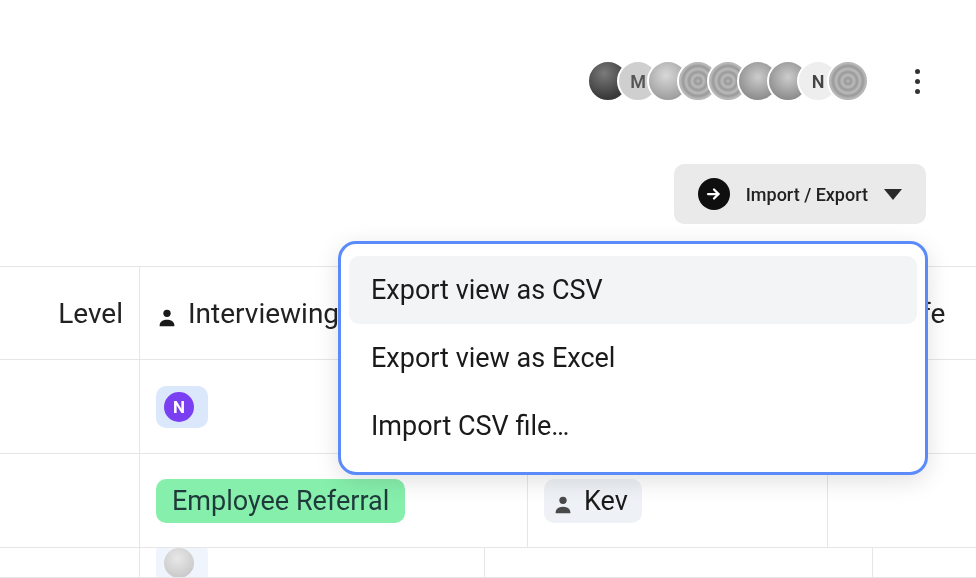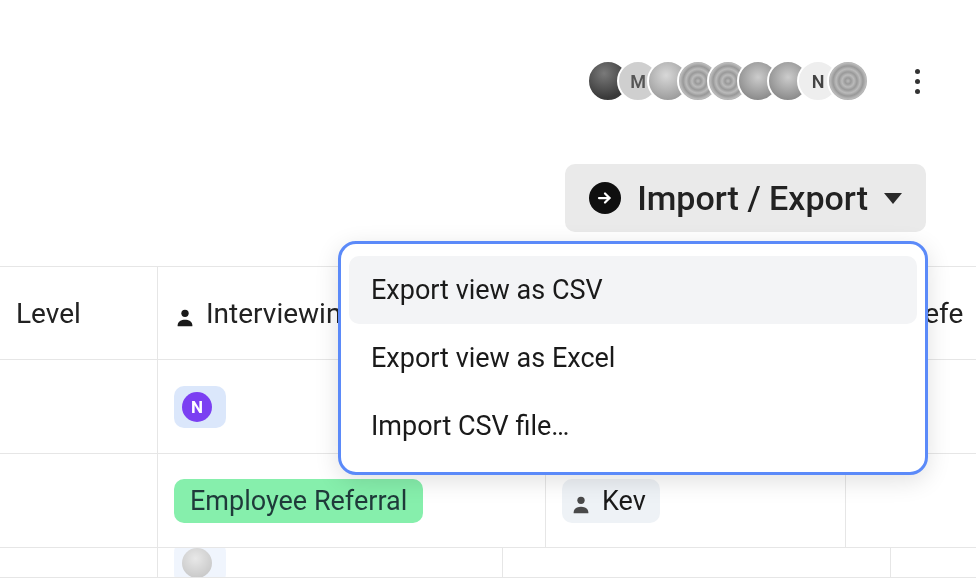--- a/index.html
+++ b/index.html
@@ -61,21 +61,21 @@
   .import-export-btn {
     position: absolute;
     top: 164px;
     right: 50px;
     background: #eaeaea;
     border-radius: 10px;
     padding: 14px 24px;
     display: flex;
     align-items: center;
     gap: 16px;
-    font-size: 34px;
+    font-size: 18px;
     font-weight: 500;
     cursor: pointer;
     color: #222;
   }
   .arrow-circle {
     width: 32px; height: 32px;
     background: #0f0f0f;
     border-radius: 50%;
     display: flex; align-items: center; justify-content: center;
   }
@@ -130,21 +130,21 @@
   .cell {
     border-right: 1.5px solid #e6e6e6;
     height: 100%;
     display: flex;
     align-items: center;
     padding: 0 16px;
     font-size: 28px;
     white-space: nowrap;
     overflow: hidden;
   }
-  .col-level { width: 158px; }
+  .col-level { width: 140px; justify-content: flex-end; }
   .col-interview { width: 345px; }
   .col-source { width: 388px; }
   .col-ref { width: 300px; }
 
   .hdr {
     color: #222;
     font-weight: 400;
   }
   .hdr .person-icon { margin-right: 10px; }
 

